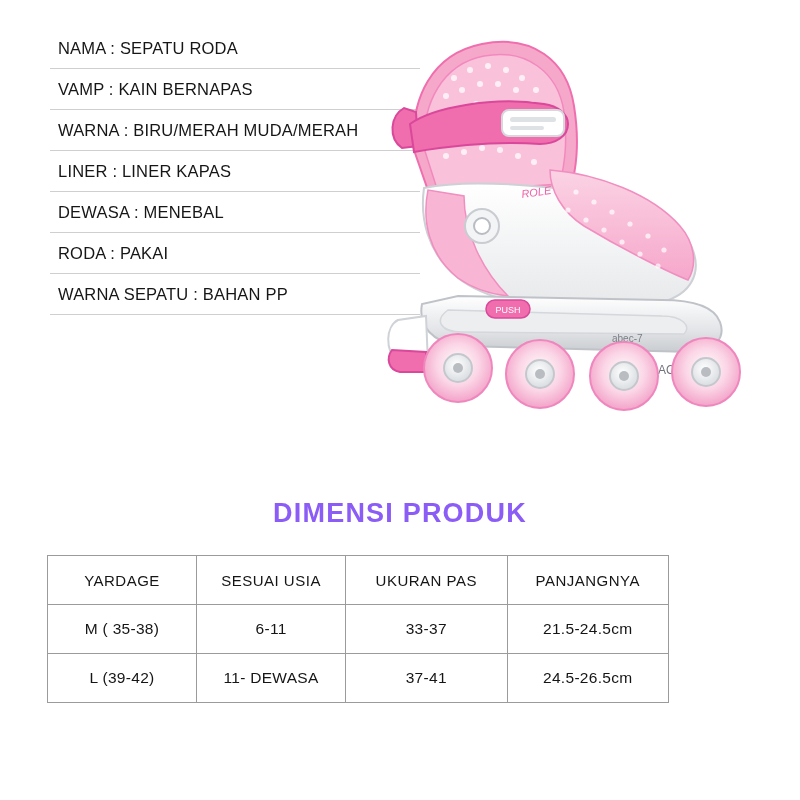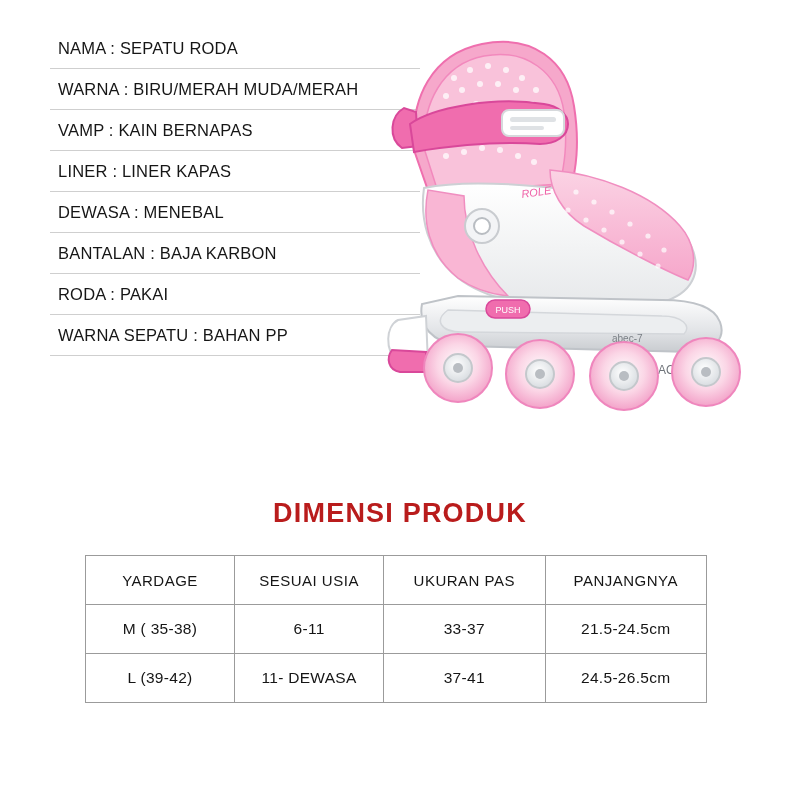--- a/index.html
+++ b/index.html
@@ -53,30 +53,29 @@
   
   .dim-title {
     position: absolute;
     top: 498px;
     left: 0;
     width: 800px;
     text-align: center;
     font-size: 27px;
     font-weight: bold;
     letter-spacing: 1.2px;
-    color: #b91c1c;
+    color: #8b5cf6;
   }
 
   
   .dim-table-wrap {
     position: absolute;
     left: 47px;
     top: 555px;
     width: 622px;
-    margin-left: 38px;
   }
   table.dim-table {
     width: 100%;
     border-collapse: collapse;
     table-layout: fixed;
   }
   table.dim-table th,
   table.dim-table td {
     border: 1px solid #9b9b9b;
     text-align: center;
@@ -96,25 +95,24 @@
   table.dim-table col.c3 { width: 26%; }
   table.dim-table col.c4 { width: 26%; }
 </style>
 </head>
 <body>
 
 <div class="page">
 
   <div class="spec-list">
     <div class="spec-row">NAMA : SEPATU RODA</div>
+    <div class="spec-row">VAMP : KAIN BERNAPAS</div>
     <div class="spec-row">WARNA : BIRU/MERAH MUDA/MERAH</div>
-    <div class="spec-row">VAMP : KAIN BERNAPAS</div>
     <div class="spec-row">LINER : LINER KAPAS</div>
     <div class="spec-row">DEWASA : MENEBAL</div>
-    <div class="spec-row">BANTALAN : BAJA KARBON</div>
     <div class="spec-row">RODA : PAKAI</div>
     <div class="spec-row">WARNA SEPATU : BAHAN PP</div>
   </div>
 
   <div class="product-art">
     <svg width="420" height="400" viewBox="0 0 420 400" xmlns="http://www.w3.org/2000/svg">
       <defs>
         <linearGradient id="bootPink" x1="0" y1="0" x2="0" y2="1">
           <stop offset="0%" stop-color="#fbd3e4"></stop>
           <stop offset="100%" stop-color="#f6a7cb"></stop>

